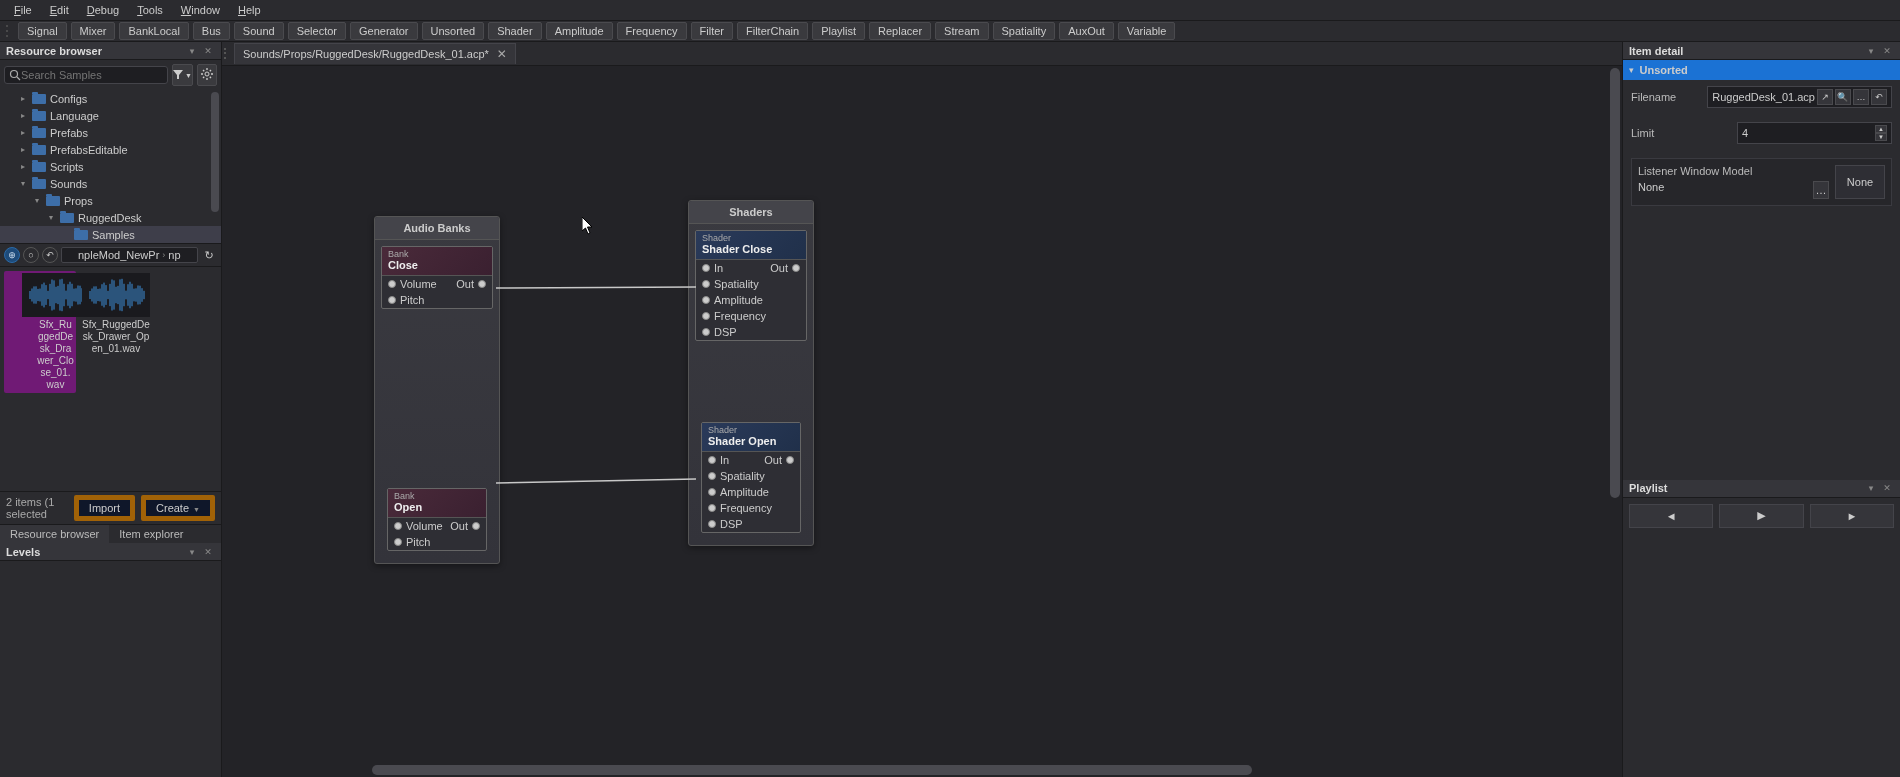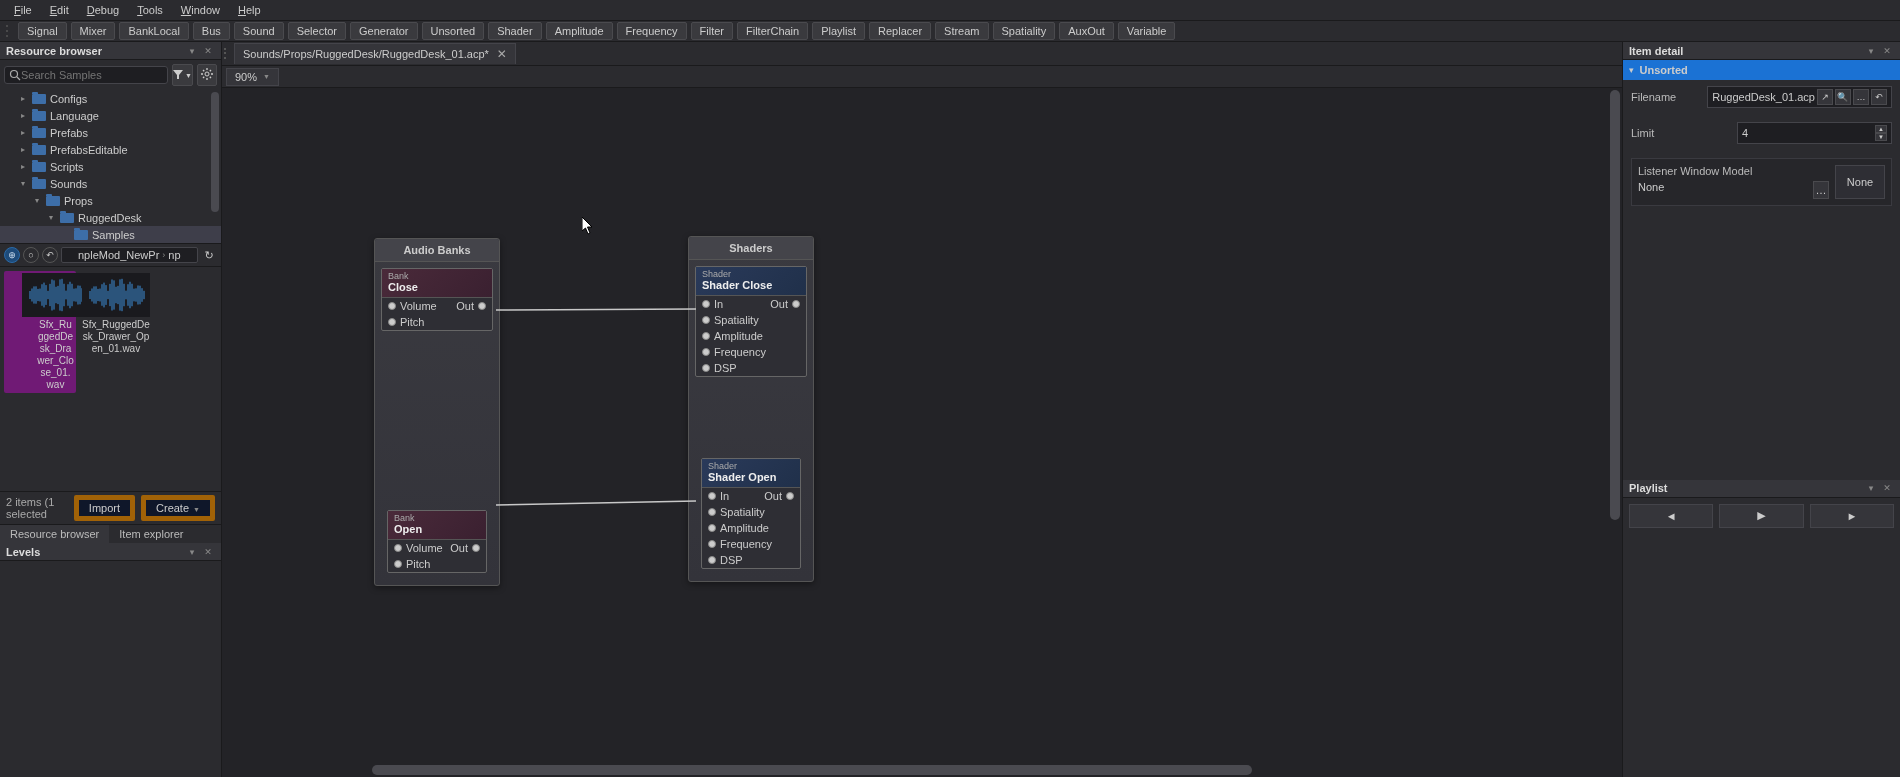--- a/index.html
+++ b/index.html
@@ -368,26 +368,20 @@
       <div class="grip">
           <span></span>
           <span></span>
           <span></span>
         </div>
       <div class="doc-tab">
         <span>Sounds/Props/RuggedDesk/RuggedDesk_01.acp*</span>
         <span class="close">✕</span>
       </div>
     </div>
-    <div class="zoom-row">
-      <div class="zbox">
-        <span>90%</span>
-        <span class="dd">▼</span>
-      </div>
-    </div>
     <div class="canvas">
 
       <div class="node-group" style="left:152px; top:150px; width:126px; height:348px;">
         <div class="group-title">Audio Banks</div>
 
         <div class="node bank" style="margin-top:6px;">
           <div class="node-header">
             <div class="node-type">Bank</div>
             <div class="node-name">Close</div>
           </div>
@@ -426,21 +420,21 @@
           </div>
           <div class="port-row">
             <div class="port-left">
                 <span class="port-dot"></span>
                 <span>Pitch</span>
               </div>
           </div>
         </div>
       </div>
 
-      <div class="node-group" style="left:466px; top:148px; width:126px; height:346px;">
+      <div class="node-group" style="left:466px; top:134px; width:126px; height:346px;">
         <div class="group-title">Shaders</div>
 
         <div class="node shader">
           <div class="node-header">
             <div class="node-type">Shader</div>
             <div class="node-name">Shader Close</div>
           </div>
           <div class="port-row">
               <div class="port-left">
                 <span class="port-dot"></span>

